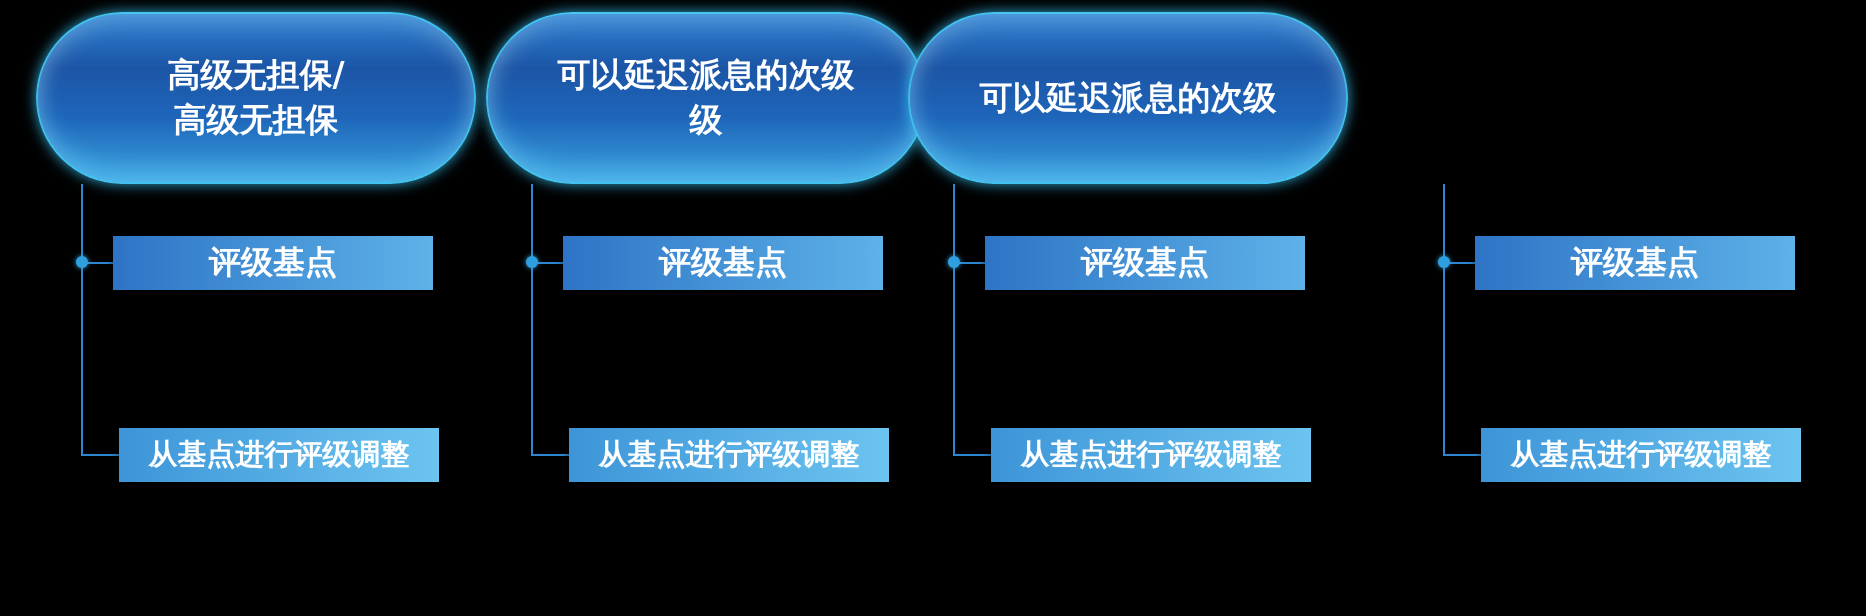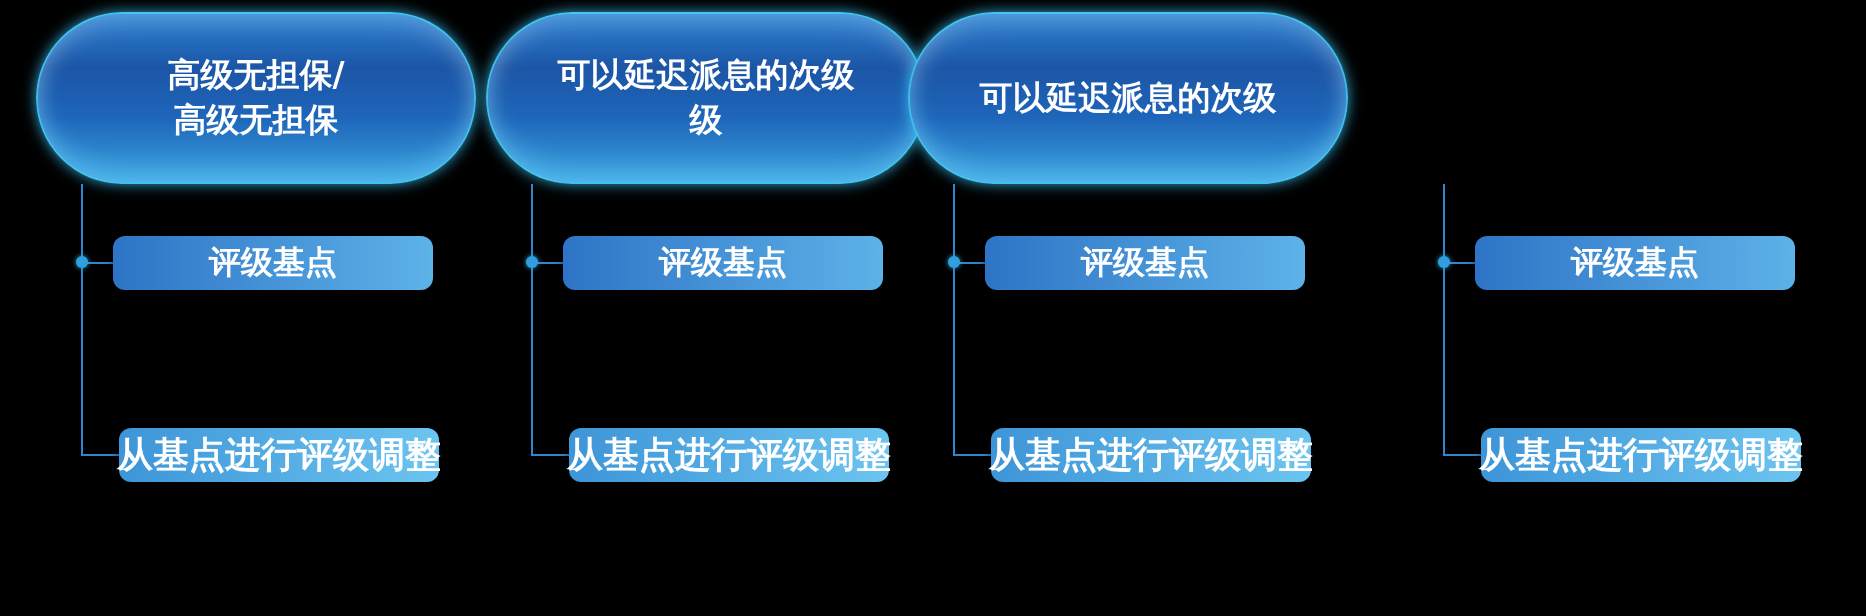--- a/index.html
+++ b/index.html
@@ -59,32 +59,32 @@
     background: #2f9fe0;
     box-shadow: 0 0 5px rgba(60, 180, 240, 0.9);
   }
 
   .node {
     position: absolute;
     width: 320px; height: 54px;
     display: flex; align-items: center; justify-content: center;
     text-align: center;
     color: #ffffff; font-weight: bold;
-    border-radius: 12px;
+    border-radius: 0;
     box-shadow: 0 3px 8px rgba(0, 0, 0, 0.55);
     white-space: nowrap;
   }
   .box-baseline {
     left: 77px; top: 236px;
     font-size: 32px;
     background: linear-gradient(90deg, #2e74c6 0%, #5db2e8 100%);
   }
   .box-adjust {
     left: 83px; top: 428px;
-    font-size: 36px;
+    font-size: 29px;
     background: linear-gradient(90deg, #3d95d8 0%, #6cc4f0 100%);
   }
 </style>
 </head>
 <body>
 
 <div class="canvas">
 
   <div class="column col-0">
     <div class="pill">

